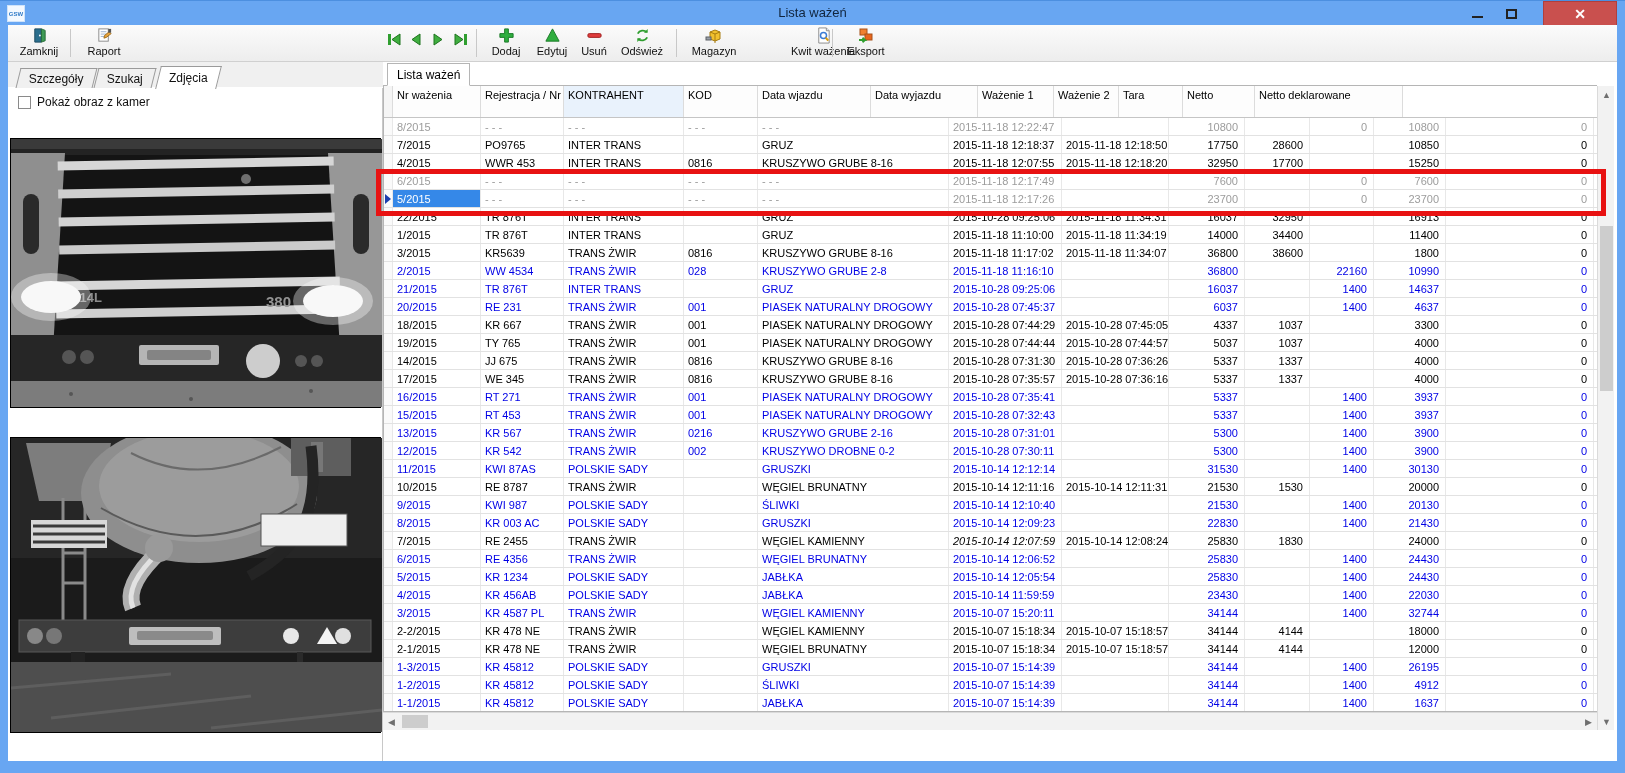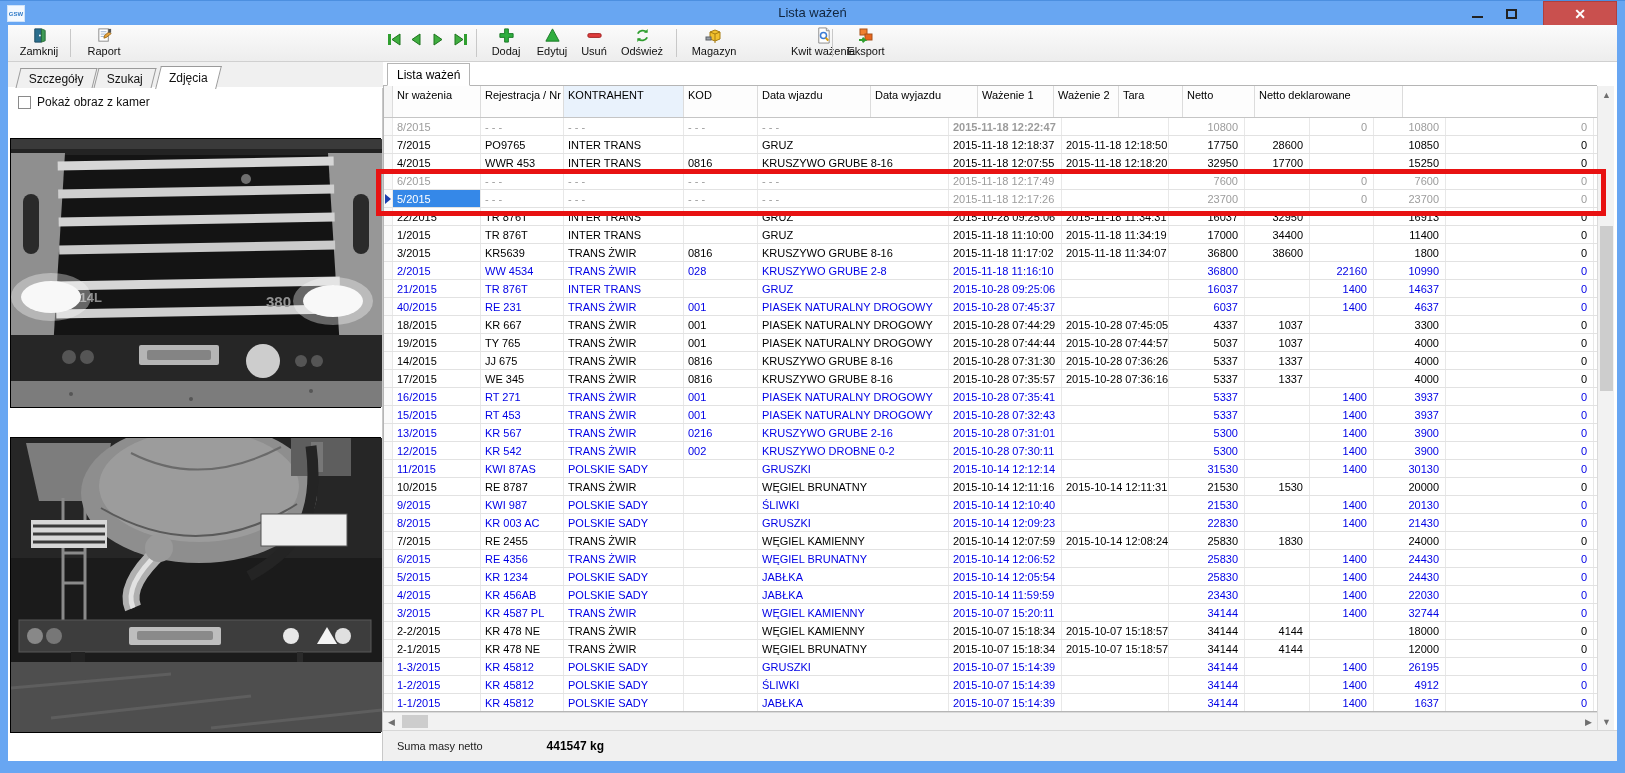--- a/index.html
+++ b/index.html
@@ -330,21 +330,21 @@
         <div class="hcell" style="width: 148px;">Netto deklarowane</div>
       </div>
     <div id="grid-body">
         <div class="trow gray">
           <div class="cell ind"></div>
           <div class="cell" style="width: 88px;">8/2015</div>
           <div class="cell" style="width: 83px;">- - -</div>
           <div class="cell" style="width: 120px;">- - -</div>
           <div class="cell" style="width: 74px;">- - -</div>
           <div class="cell" style="width: 191px;">- - -</div>
-          <div class="cell" style="width: 113px; font-weight: bold;">2015-11-18 12:22:47</div>
+          <div class="cell" style="width: 113px;">2015-11-18 12:22:47</div>
           <div class="cell" style="width: 107px;"></div>
           <div class="cell num" style="width: 76px;">10800</div>
           <div class="cell num" style="width: 65px;"></div>
           <div class="cell num" style="width: 64px;">0</div>
           <div class="cell num" style="width: 72px;">10800</div>
           <div class="cell num" style="width: 148px;">0</div>
         </div>
         <div class="trow black">
           <div class="cell ind"></div>
           <div class="cell" style="width: 88px;">7/2015</div>
@@ -424,21 +424,21 @@
         </div>
         <div class="trow black">
           <div class="cell ind"></div>
           <div class="cell" style="width: 88px;">1/2015</div>
           <div class="cell" style="width: 83px;">TR 876T</div>
           <div class="cell" style="width: 120px;">INTER TRANS</div>
           <div class="cell" style="width: 74px;"></div>
           <div class="cell" style="width: 191px;">GRUZ</div>
           <div class="cell" style="width: 113px;">2015-11-18 11:10:00</div>
           <div class="cell" style="width: 107px;">2015-11-18 11:34:19</div>
-          <div class="cell num" style="width: 76px;">17000</div>
+          <div class="cell num" style="width: 76px;">14000</div>
           <div class="cell num" style="width: 65px;">34400</div>
           <div class="cell num" style="width: 64px;"></div>
           <div class="cell num" style="width: 72px;">11400</div>
           <div class="cell num" style="width: 148px;">0</div>
         </div>
         <div class="trow black">
           <div class="cell ind"></div>
           <div class="cell" style="width: 88px;">3/2015</div>
           <div class="cell" style="width: 83px;">KR5639</div>
           <div class="cell" style="width: 120px;">TRANS ŻWIR</div>
@@ -477,21 +477,21 @@
           <div class="cell" style="width: 113px;">2015-10-28 09:25:06</div>
           <div class="cell" style="width: 107px;"></div>
           <div class="cell num" style="width: 76px;">16037</div>
           <div class="cell num" style="width: 65px;"></div>
           <div class="cell num" style="width: 64px;">1400</div>
           <div class="cell num" style="width: 72px;">14637</div>
           <div class="cell num" style="width: 148px;">0</div>
         </div>
         <div class="trow blue">
           <div class="cell ind"></div>
-          <div class="cell" style="width: 88px;">40/2015</div>
+          <div class="cell" style="width: 88px;">20/2015</div>
           <div class="cell" style="width: 83px;">RE 231</div>
           <div class="cell" style="width: 120px;">TRANS ŻWIR</div>
           <div class="cell" style="width: 74px;">001</div>
           <div class="cell" style="width: 191px;">PIASEK NATURALNY DROGOWY</div>
           <div class="cell" style="width: 113px;">2015-10-28 07:45:37</div>
           <div class="cell" style="width: 107px;"></div>
           <div class="cell num" style="width: 76px;">6037</div>
           <div class="cell num" style="width: 65px;"></div>
           <div class="cell num" style="width: 64px;">1400</div>
           <div class="cell num" style="width: 72px;">4637</div>
@@ -677,21 +677,21 @@
           <div class="cell num" style="width: 72px;">21430</div>
           <div class="cell num" style="width: 148px;">0</div>
         </div>
         <div class="trow black">
           <div class="cell ind"></div>
           <div class="cell" style="width: 88px;">7/2015</div>
           <div class="cell" style="width: 83px;">RE 2455</div>
           <div class="cell" style="width: 120px;">TRANS ŻWIR</div>
           <div class="cell" style="width: 74px;"></div>
           <div class="cell" style="width: 191px;">WĘGIEL KAMIENNY</div>
-          <div class="cell" style="width: 113px;">2015-10-14 12:07:59</div>
+          <div class="cell" style="width: 113px; font-style: italic;">2015-10-14 12:07:59</div>
           <div class="cell" style="width: 107px;">2015-10-14 12:08:24</div>
           <div class="cell num" style="width: 76px;">25830</div>
           <div class="cell num" style="width: 65px;">1830</div>
           <div class="cell num" style="width: 64px;"></div>
           <div class="cell num" style="width: 72px;">24000</div>
           <div class="cell num" style="width: 148px;">0</div>
         </div>
         <div class="trow blue">
           <div class="cell ind"></div>
           <div class="cell" style="width: 88px;">6/2015</div>
@@ -835,23 +835,19 @@
     <div id="vthumb"></div>
     <div class="sarrow" style="left:0;bottom:0;width:17px;height:17px;">▼</div>
   </div>
 
   <div id="hscroll">
     <div class="sarrow" style="left:0;top:0;width:17px;height:17px;">◀</div>
     <div id="hthumb"></div>
     <div class="sarrow" style="right:0;top:0;width:17px;height:17px;">▶</div>
   </div>
 
-  <div id="statusbar">
-    <div id="sumlabel">Suma masy netto</div>
-    <div id="sumvalue">441547 kg</div>
-  </div>
 
   <div class="side-border" id="border-left"></div>
   <div class="side-border" id="border-right"></div>
   <div id="border-bottom"></div>
 
   <div id="redbox"></div>
 </div>
 
 </body></html>

